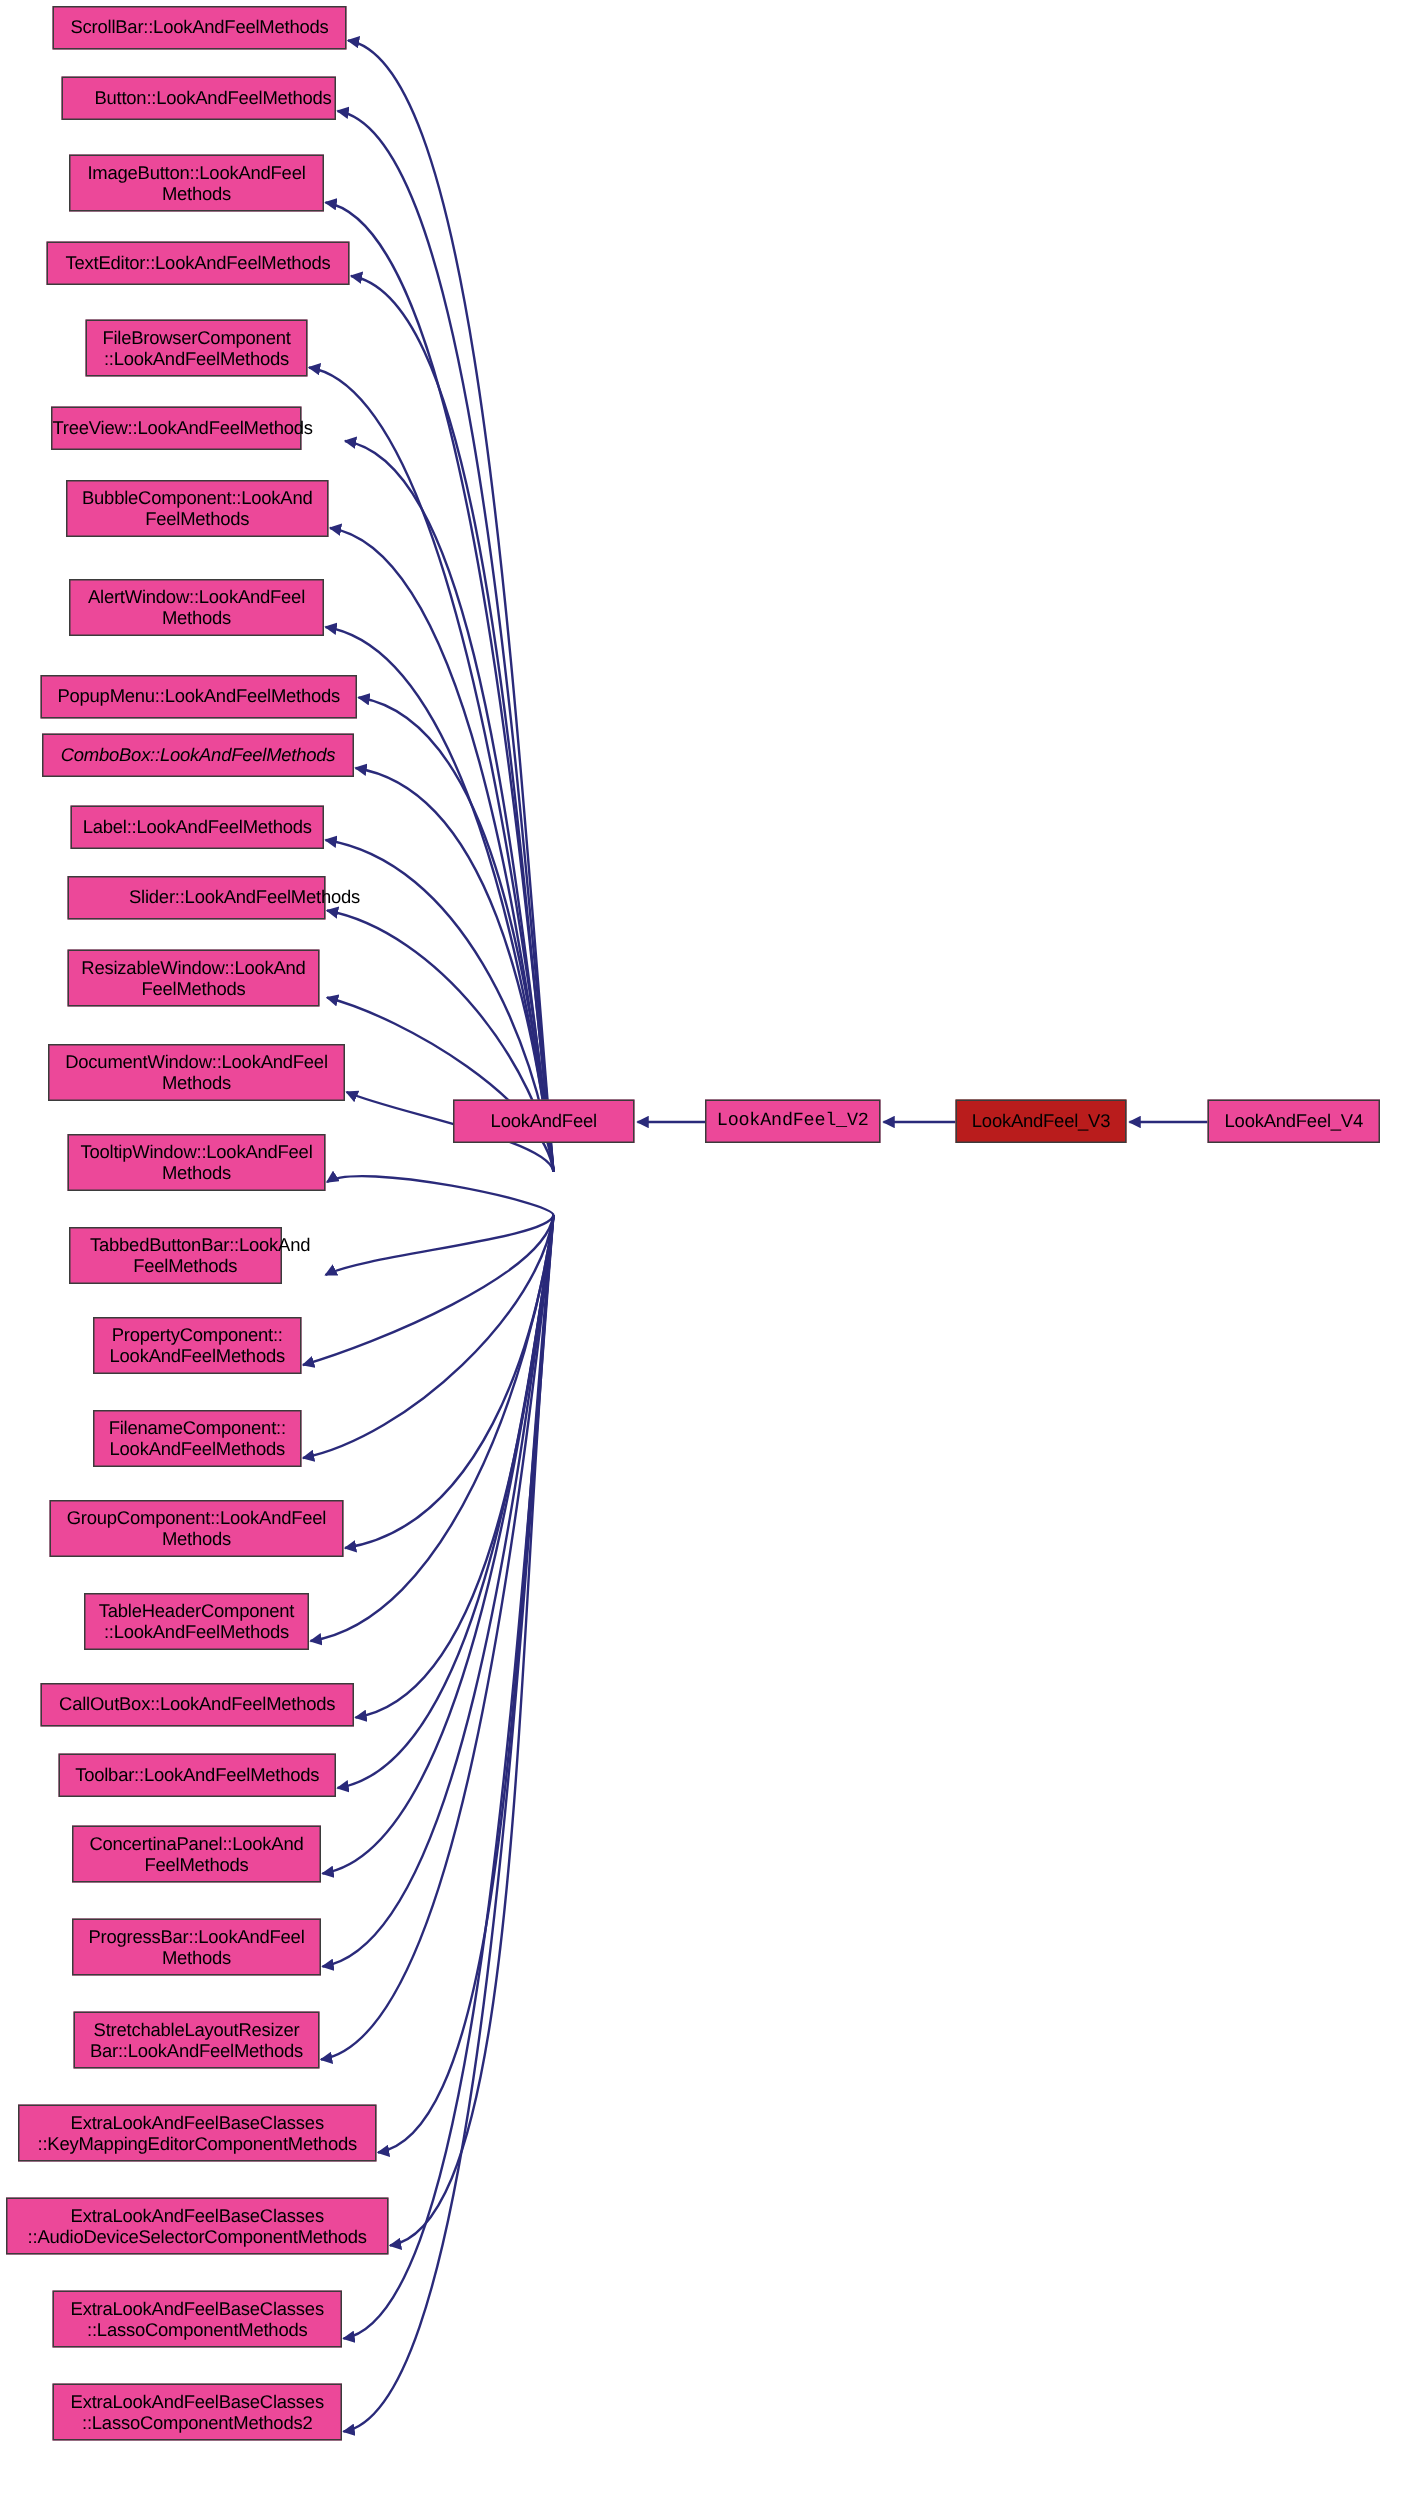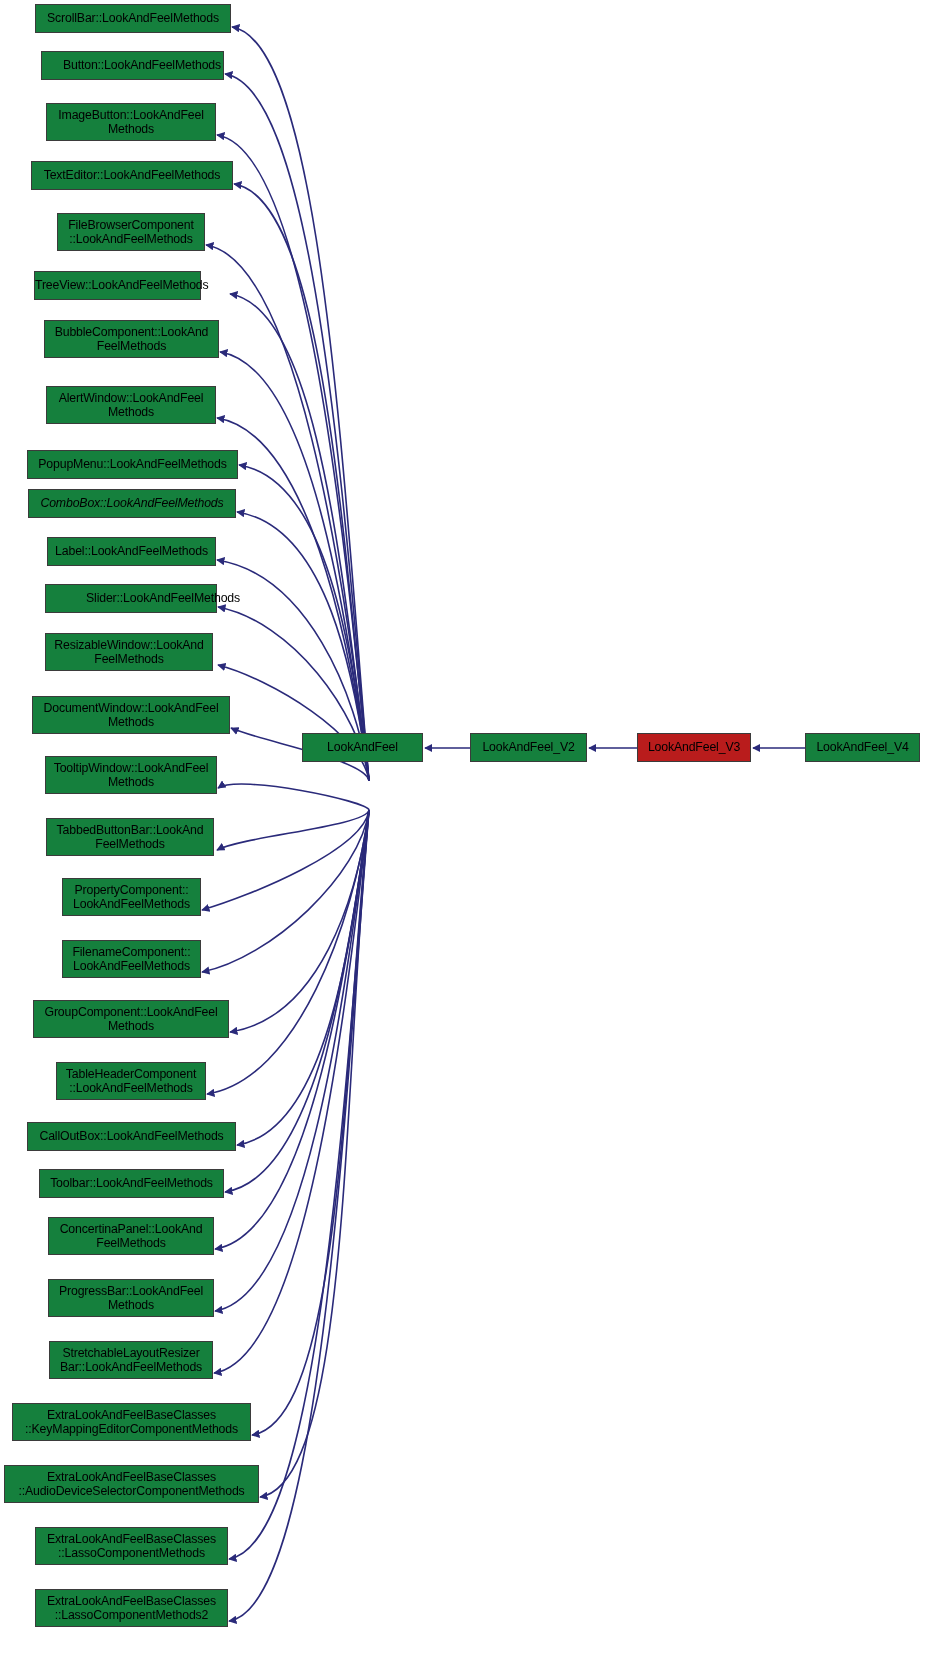--- a/index.html
+++ b/index.html
@@ -21,21 +21,21 @@
     left: 0;
     top: 0;
     width: 935px;
     height: 1675px;
     pointer-events: none;
   }
   .node {
     position: absolute;
     box-sizing: border-box;
     border: 1px solid #3b3b3b;
-    background: #15803d;
+    background: #ec4899;
     color: #000000;
     font-size: 12.3px;
     line-height: 14.5px;
     display: flex;
     align-items: center;
     justify-content: center;
     text-align: center;
     white-space: pre-line;
     letter-spacing: -0.15px;
     z-index: 5;
@@ -110,21 +110,21 @@
       <div class="node" style="left: 27px; top: 450px; width: 211px; height: 29px;"><span class="lbl">PopupMenu::LookAndFeelMethods</span></div>
       <div class="node" style="left: 28px; top: 489px; width: 208px; height: 29px; font-style: italic;"><span class="lbl">ComboBox::LookAndFeelMethods</span></div>
       <div class="node" style="left: 47px; top: 537px; width: 169px; height: 29px;"><span class="lbl">Label::LookAndFeelMethods</span></div>
       <div class="node" style="left: 45px; top: 584px; width: 172px; height: 29px; padding-left: 40px;"><span class="lbl">Slider::LookAndFeelMethods</span></div>
       <div class="node" style="left: 45px; top: 633px; width: 168px; height: 38px;"><span class="lbl">ResizableWindow::LookAnd
 FeelMethods</span></div>
       <div class="node" style="left: 32px; top: 696px; width: 198px; height: 38px;"><span class="lbl">DocumentWindow::LookAndFeel
 Methods</span></div>
       <div class="node" style="left: 45px; top: 756px; width: 172px; height: 38px;"><span class="lbl">TooltipWindow::LookAndFeel
 Methods</span></div>
-      <div class="node" style="left: 46px; top: 818px; width: 168px; height: 38px;"><span class="lbl">TabbedButtonBar::LookAnd
+      <div class="node" style="left: 46px; top: 818px; width: 142px; height: 38px; padding-left: 13px;"><span class="lbl">TabbedButtonBar::LookAnd
 FeelMethods</span></div>
       <div class="node" style="left: 62px; top: 878px; width: 139px; height: 38px;"><span class="lbl">PropertyComponent::
 LookAndFeelMethods</span></div>
       <div class="node" style="left: 62px; top: 940px; width: 139px; height: 38px;"><span class="lbl">FilenameComponent::
 LookAndFeelMethods</span></div>
       <div class="node" style="left: 33px; top: 1000px; width: 196px; height: 38px;"><span class="lbl">GroupComponent::LookAndFeel
 Methods</span></div>
       <div class="node" style="left: 56px; top: 1062px; width: 150px; height: 38px;"><span class="lbl">TableHeaderComponent
 ::LookAndFeelMethods</span></div>
       <div class="node" style="left: 27px; top: 1122px; width: 209px; height: 29px;"><span class="lbl">CallOutBox::LookAndFeelMethods</span></div>
@@ -137,17 +137,17 @@
 Bar::LookAndFeelMethods</span></div>
       <div class="node" style="left: 12px; top: 1403px; width: 239px; height: 38px;"><span class="lbl">ExtraLookAndFeelBaseClasses
 ::KeyMappingEditorComponentMethods</span></div>
       <div class="node" style="left: 4px; top: 1465px; width: 255px; height: 38px;"><span class="lbl">ExtraLookAndFeelBaseClasses
 ::AudioDeviceSelectorComponentMethods</span></div>
       <div class="node" style="left: 35px; top: 1527px; width: 193px; height: 38px;"><span class="lbl">ExtraLookAndFeelBaseClasses
 ::LassoComponentMethods</span></div>
       <div class="node" style="left: 35px; top: 1589px; width: 193px; height: 38px;"><span class="lbl">ExtraLookAndFeelBaseClasses
 ::LassoComponentMethods2</span></div>
       <div class="node" style="left: 302px; top: 733px; width: 121px; height: 29px;"><span class="lbl">LookAndFeel</span></div>
-      <div class="node" style="left: 470px; top: 733px; width: 117px; height: 29px;"><span class="lbl">LookAndFeel_V2</span></div>
+      <div class="node" style="left: 470px; top: 733px; width: 117px; height: 29px; font-family: Liberation Mono, monospace;"><span class="lbl">LookAndFeel_V2</span></div>
       <div class="node highlight" style="left: 637px; top: 733px; width: 114px; height: 29px;"><span class="lbl">LookAndFeel_V3</span></div>
       <div class="node" style="left: 805px; top: 733px; width: 115px; height: 29px;"><span class="lbl">LookAndFeel_V4</span></div>
     </div>
 </div>
 
 </body></html>

